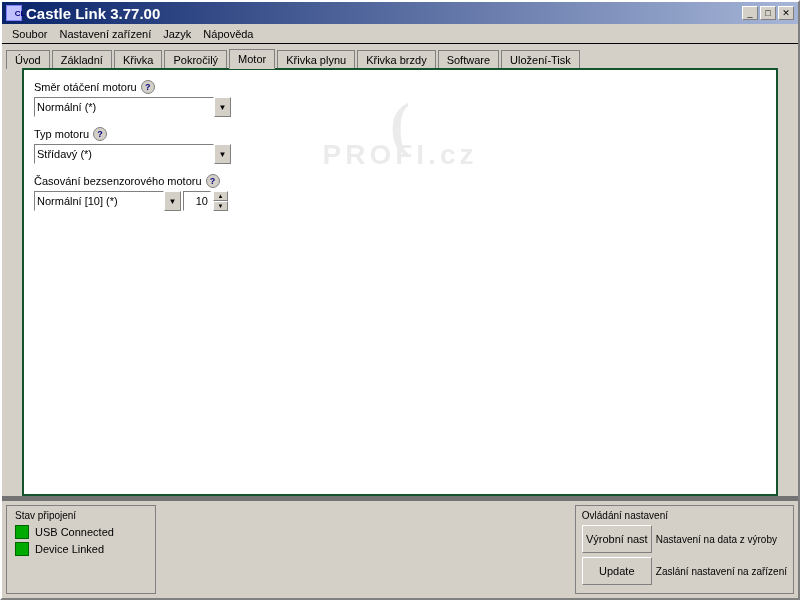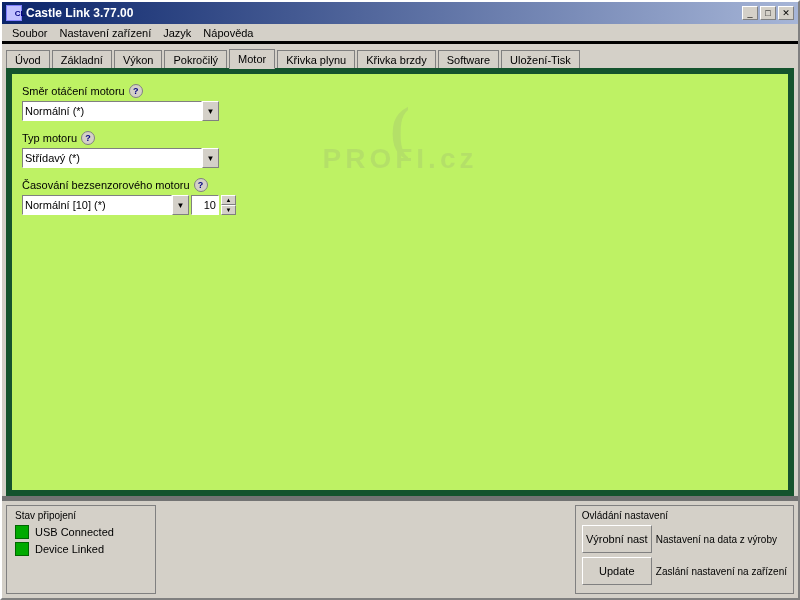--- a/index.html
+++ b/index.html
@@ -33,21 +33,21 @@
       border: 1px solid #8080ff;
       display: inline-flex;
       align-items: center;
       justify-content: center;
       font-size: 8px;
       color: #000080;
       font-weight: bold;
       padding-left: 12px;
     }
     .title-text {
-      font-size: 12px;
+      font-size: 15px;
       font-weight: bold;
       color: white;
     }
     .title-controls {
       display: flex;
       gap: 2px;
     }
     .title-btn {
       width: 16px;
       height: 14px;
@@ -61,21 +61,21 @@
       cursor: pointer;
       color: #000;
     }
     
     .menu-bar {
       background: #d4d0c8;
       height: 20px;
       display: flex;
       align-items: center;
       padding: 4px 4px;
-      border-bottom: 3px solid #000000;
+      border-bottom: 1px solid #000000;
     }
     .menu-item {
       padding: 2px 6px;
       font-size: 11px;
       cursor: pointer;
     }
     
     .tab-bar {
       background: #d4d0c8;
       display: flex;
@@ -157,21 +157,21 @@
       cursor: pointer;
       font-size: 8px;
     }
     
     .timing-row {
       display: flex;
       align-items: center;
       gap: 2px;
     }
     .timing-combo {
-      width: 150px;
+      width: 130px;
     }
     .number-input {
       width: 28px;
       height: 20px;
       border: 1px solid;
       border-color: #808080 #ffffff #ffffff #808080;
       background: white;
       padding: 0 2px;
       font-size: 11px;
       text-align: right;
@@ -291,23 +291,23 @@
       border: 2px solid;
       border-color: #ffffff #808080 #808080 #ffffff;
       background: #d4d0c8;
     }
     .app-body {
       display: flex;
       flex-direction: column;
       flex: 1;
     }
     .tab-content-wrapper {
-      margin: 0 4px;
-      border: 6px solid #14532d;
-      background: #bef264;
+      margin: 0 20px;
+      border: 2px solid #14532d;
+      background: #ffffff;
       flex: 1;
       position: relative;
       overflow: hidden;
     }
   </style>
 </head>
 <body>
 
 <div class="window">
 
@@ -330,21 +330,21 @@
     <div class="menu-bar">
       <div class="menu-item">Soubor</div>
       <div class="menu-item">Nastavení zařízení</div>
       <div class="menu-item">Jazyk</div>
       <div class="menu-item">Nápověda</div>
     </div>
 
     <div class="tab-bar">
       <div class="tab">Úvod</div>
       <div class="tab">Základní</div>
-      <div class="tab">Výkon</div>
+      <div class="tab">Křivka</div>
       <div class="tab">Pokročilý</div>
       <div class="tab active">Motor</div>
       <div class="tab">Křivka plynu</div>
       <div class="tab">Křivka brzdy</div>
       <div class="tab">Software</div>
       <div class="tab">Uložení-Tisk</div>
     </div>
 
     <div class="tab-content-wrapper">
       <div class="content-inner">

